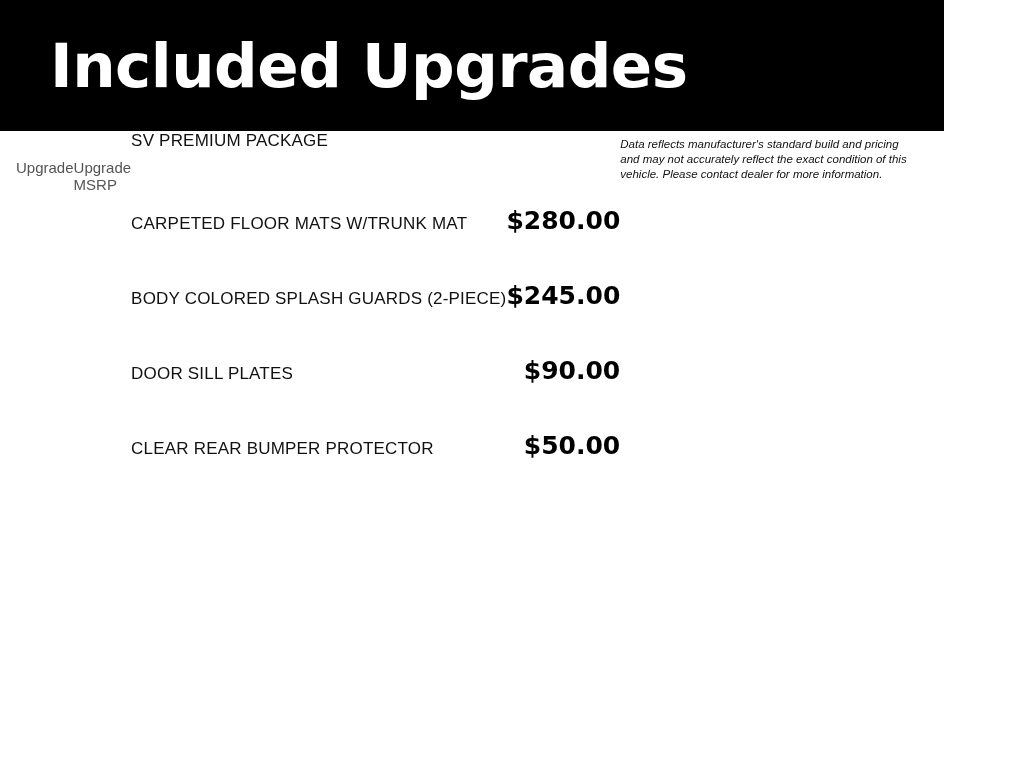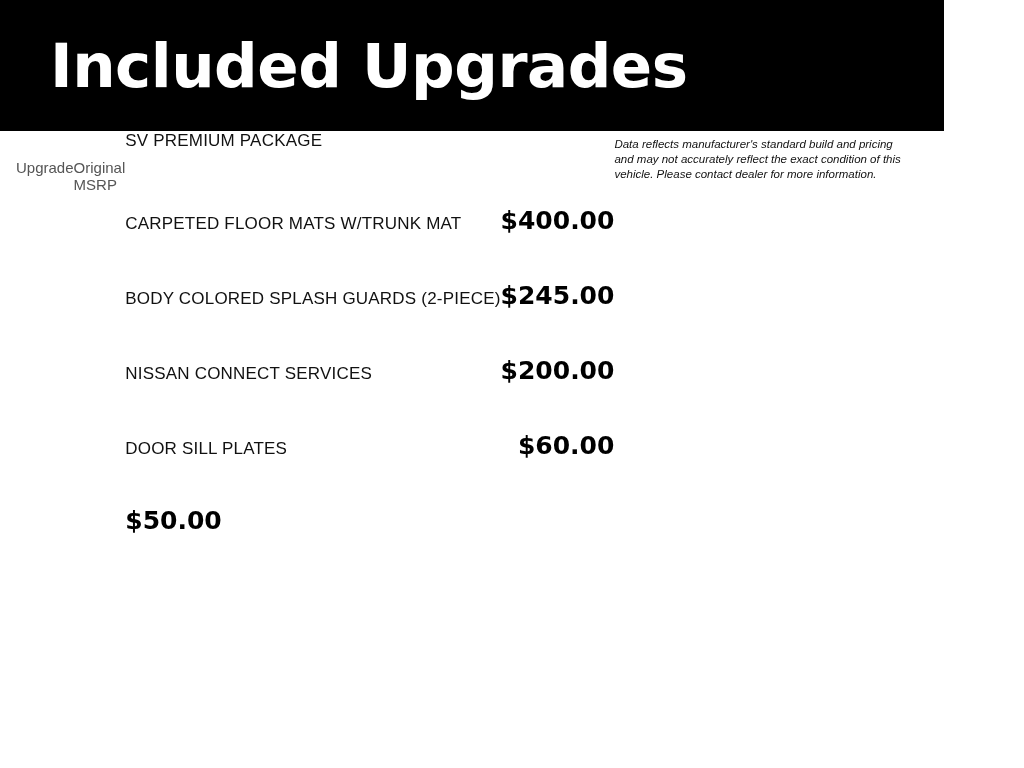--- a/index.html
+++ b/index.html
@@ -96,51 +96,48 @@
 <div class="page">
 
   <div class="header-band">
     <div class="header-title">Included Upgrades</div>
   </div>
 
   <div class="content">
 
     <div class="col-head">
       <div class="col-head-left">Upgrade</div>
-      <div class="col-head-right">Original MSRP</div>
+      <div class="col-head-right">Upgrade MSRP</div>
     </div>
 
     <div class="rows">
 
       <div class="row">
         <div class="row-label">SV PREMIUM PACKAGE</div>
       </div>
 
 
       <div class="row">
         <div class="row-label">CARPETED FLOOR MATS W/TRUNK MAT</div>
-        <div class="row-price">$400.00</div>
+        <div class="row-price">$280.00</div>
       </div>
 
       <div class="row">
         <div class="row-label">BODY COLORED SPLASH GUARDS (2-PIECE)</div>
         <div class="row-price">$245.00</div>
       </div>
 
+
       <div class="row">
-        <div class="row-label">NISSAN CONNECT SERVICES</div>
-        <div class="row-price">$200.00</div>
+        <div class="row-label">DOOR SILL PLATES</div>
+        <div class="row-price">$90.00</div>
       </div>
 
       <div class="row">
-        <div class="row-label">DOOR SILL PLATES</div>
-        <div class="row-price">$60.00</div>
-      </div>
-
-      <div class="row">
+        <div class="row-label">CLEAR REAR BUMPER PROTECTOR</div>
         <div class="row-price">$50.00</div>
       </div>
 
     </div>
 
     <div class="footnote">Data reflects manufacturer's standard build and pricing and may not accurately reflect the exact condition of this vehicle. Please contact dealer for more information.</div>
 
   </div>
 </div>
 

